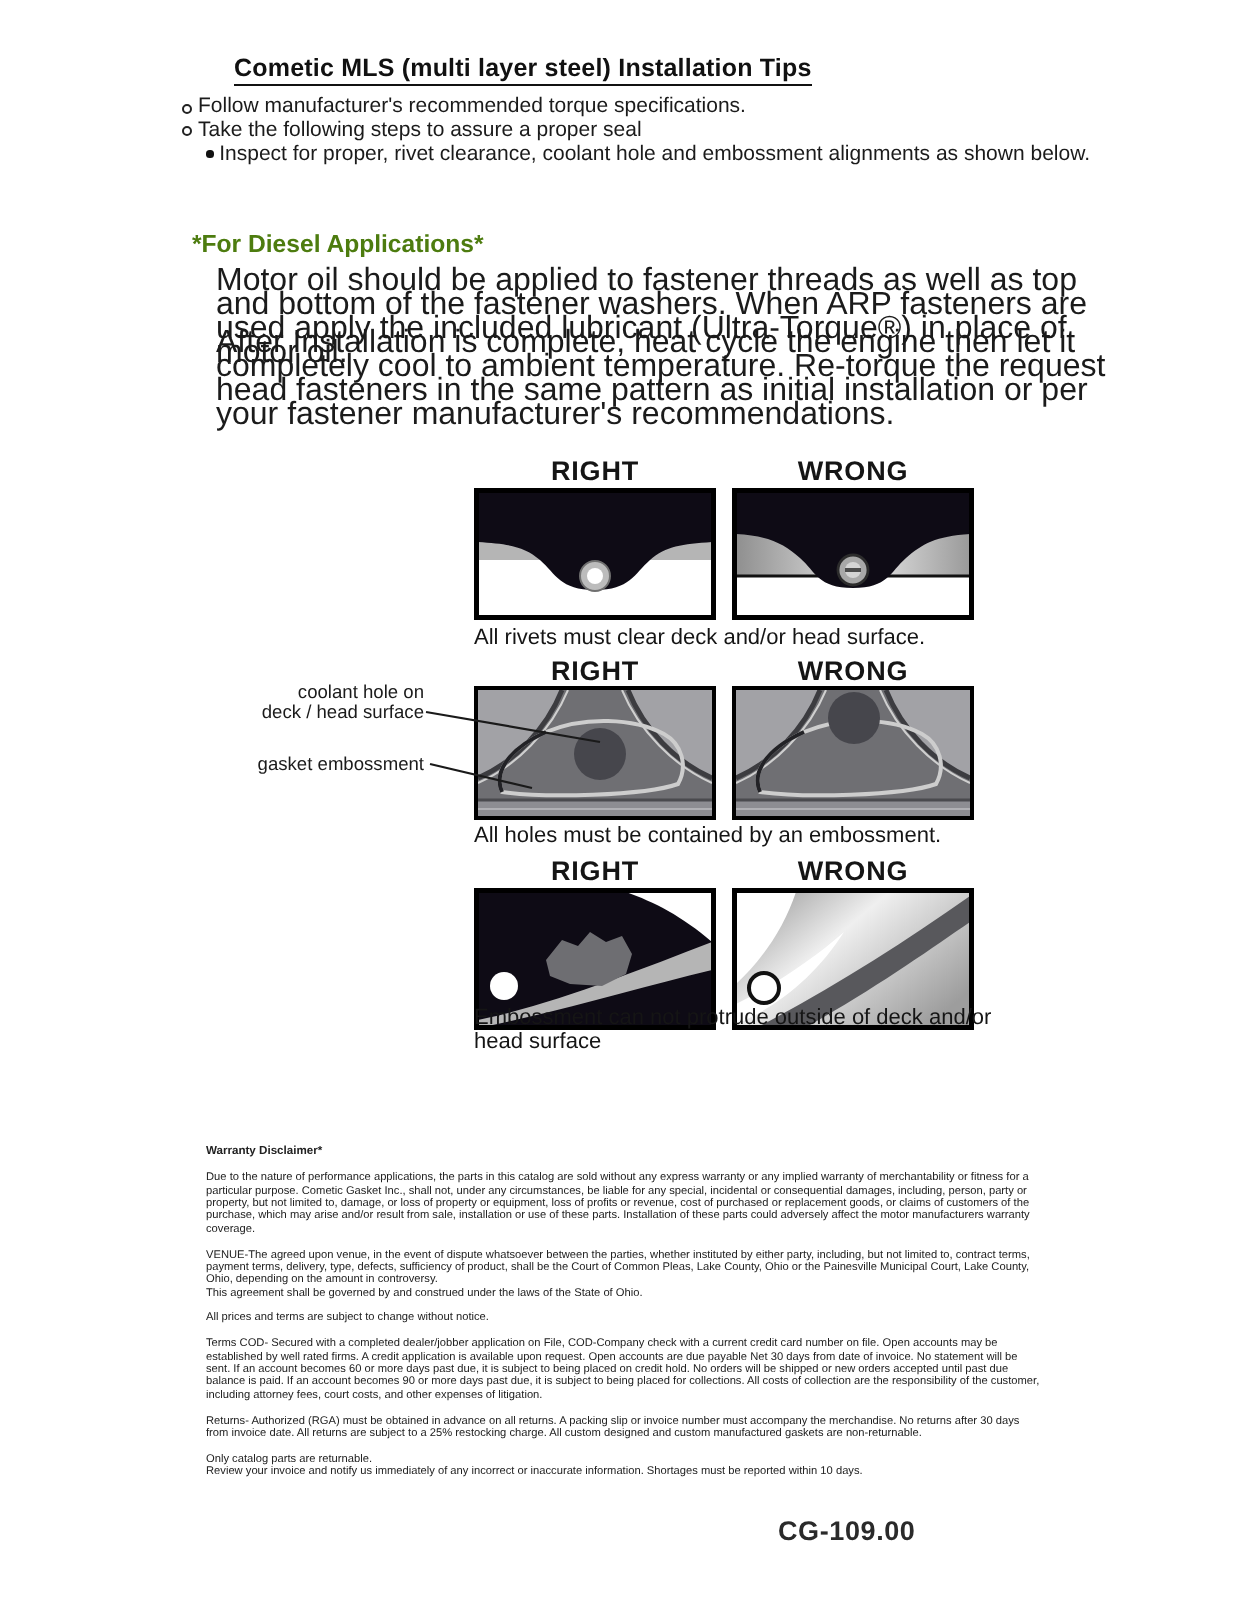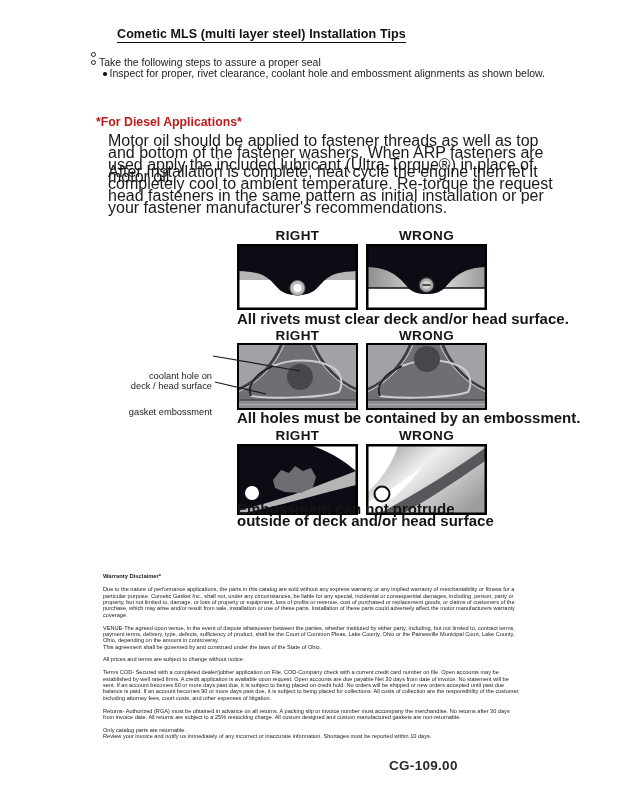--- a/index.html
+++ b/index.html
@@ -13,50 +13,51 @@
     left:97px;top:27px;font-size:12.5px;font-weight:bold;color:#111;
     border-bottom:1.6px solid #111;padding-bottom:1px;letter-spacing:0.1px;margin-left:20px;
   }
   
   .bullets{left:91px;top:48px;width:470px;font-size:10.5px;line-height:11.9px;color:#1b1b1b;}
   .bullet-row{display:flex;align-items:flex-start;}
   .bullet-row.l2{margin-left:12px;}
   .b1{flex:0 0 auto;width:3px;height:3px;border:1px solid #222;border-radius:50%;margin:3.5px 3px 0 0;}
   .b2{flex:0 0 auto;width:3.6px;height:3.6px;background:#111;border-radius:50%;margin:3.5px 3px 0 0;}
   
-  .diesel-heading{left:96px;top:115px;font-size:12.3px;font-weight:bold;color:#b91c1c;}
+  .diesel-heading{left:96px;top:115px;font-size:12.3px;font-weight:bold;color:#4d7c0f;}
   .para{left:108px;width:452px;font-size:16px;line-height:11.9px;color:#1b1b1b;}
   .p1{top:135px;}
   .p2{top:166px;}
   .p3{top:206px;}
   
   .diagrams{left:0;top:225px;width:490px;height:335px;}
   .dg-label{position:absolute;width:121px;text-align:center;font-size:13.5px;font-weight:bold;letter-spacing:0.4px;color:#151515;}
   .panel{position:absolute;width:121px;}
-  .caption{position:absolute;left:237px;font-size:15px;font-weight:bold;color:#151515;line-height:12px;white-space:nowrap;}
+  .caption{position:absolute;left:237px;font-size:11px;font-weight:normal;color:#151515;line-height:12px;white-space:nowrap;}
   .cap3{white-space:normal;width:260px;}
-  .side-labels{position:absolute;left:98px;width:114px;text-align:right;font-size:9.3px;line-height:10px;color:#1b1b1b;margin-top:30px;}
+  .side-labels{position:absolute;left:98px;width:114px;text-align:right;font-size:9.3px;line-height:10px;color:#1b1b1b;}
   .leader-svg{position:absolute;left:0;top:0;width:618px;height:335px;pointer-events:none;}
   
   .legal{left:103px;top:573px;width:419px;font-size:5.6px;line-height:6.35px;color:#222;}
   .legal h4{margin:0 0 7px 0;font-size:5.8px;}
   .legal p{margin:0 0 6.5px 0;}
   .legal p.m0{margin-bottom:0;}
   .docnum{left:389px;top:758px;font-size:13.5px;color:#2a2a2a;letter-spacing:0.3px;font-weight:bold;}
 </style>
 </head>
 <body>
 
 <div id="page">
 
   <div class="abs title">Cometic MLS (multi layer steel) Installation Tips</div>
 
   <div class="abs bullets">
     <div class="bullet-row">
       <span class="b1"></span>
+      <span>Follow manufacturer's recommended torque specifications.</span>
     </div>
     <div class="bullet-row">
       <span class="b1"></span>
       <span>Take the following steps to assure a proper seal</span>
     </div>
     <div class="bullet-row l2">
       <span class="b2"></span>
       <span>Inspect for proper, rivet clearance, coolant hole and embossment alignments as shown below.</span>
     </div>
   </div>

